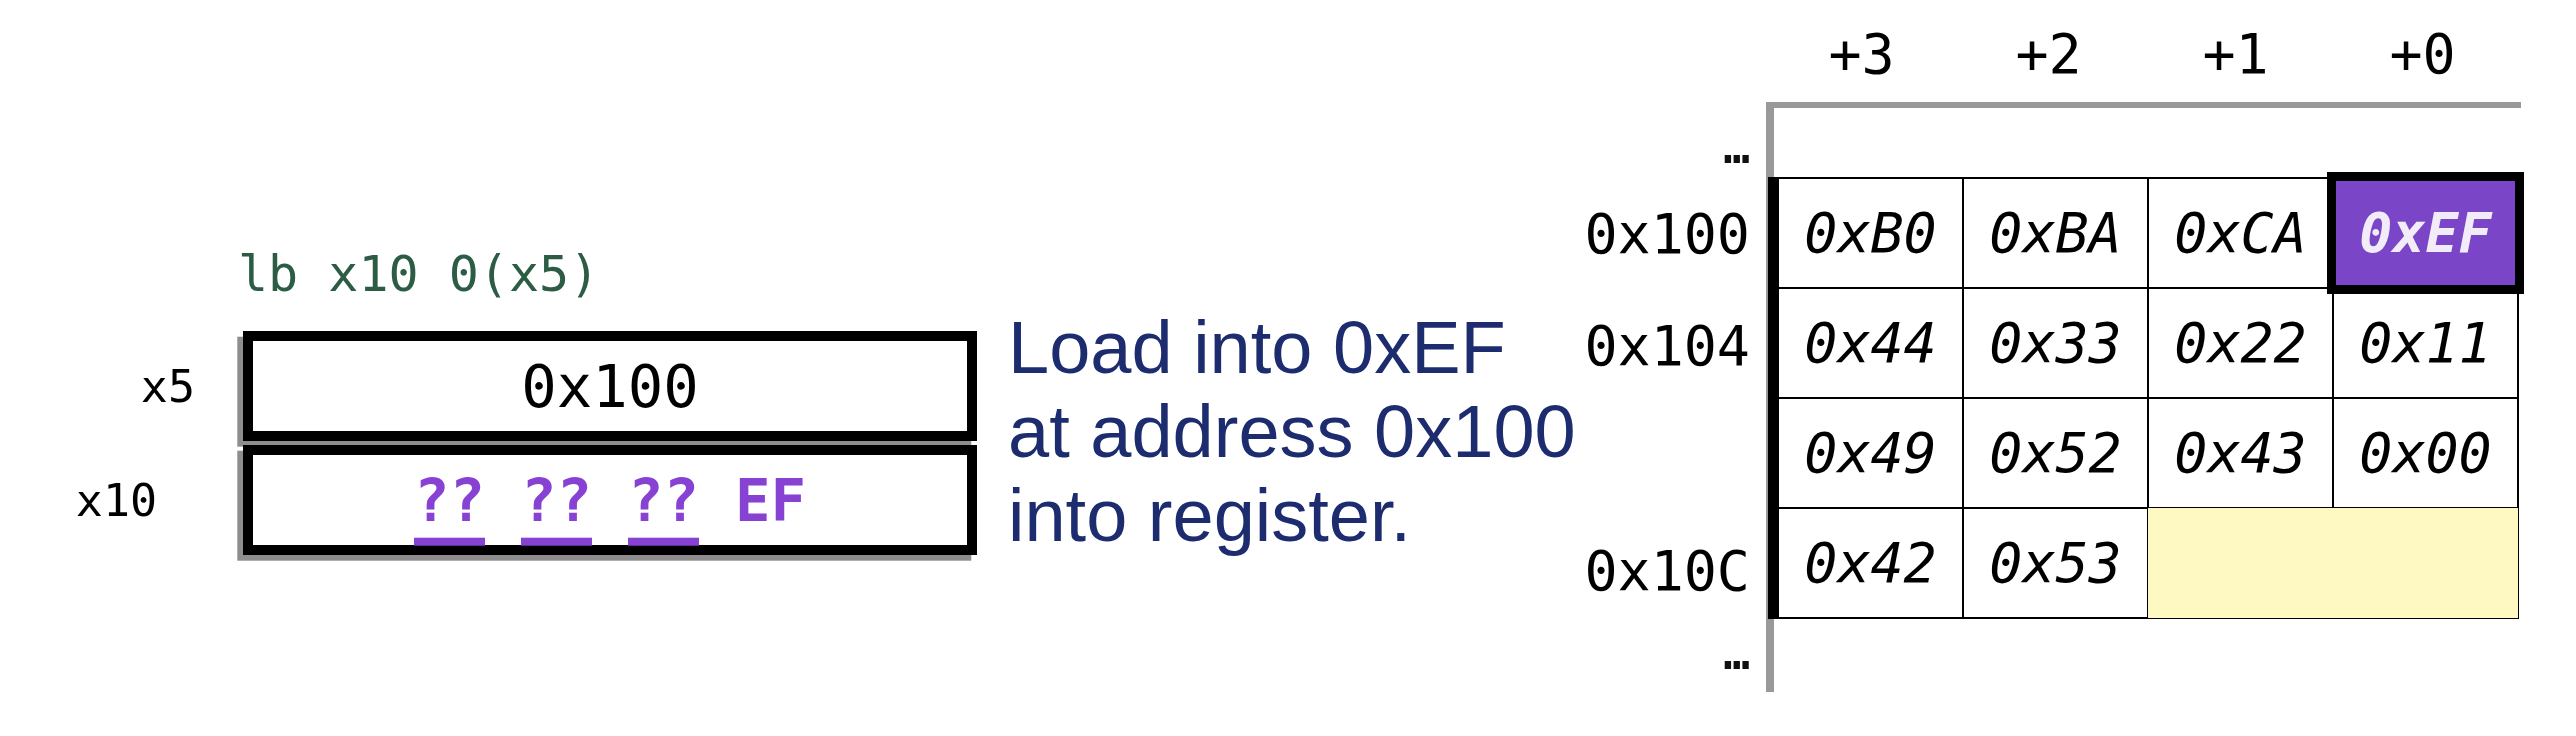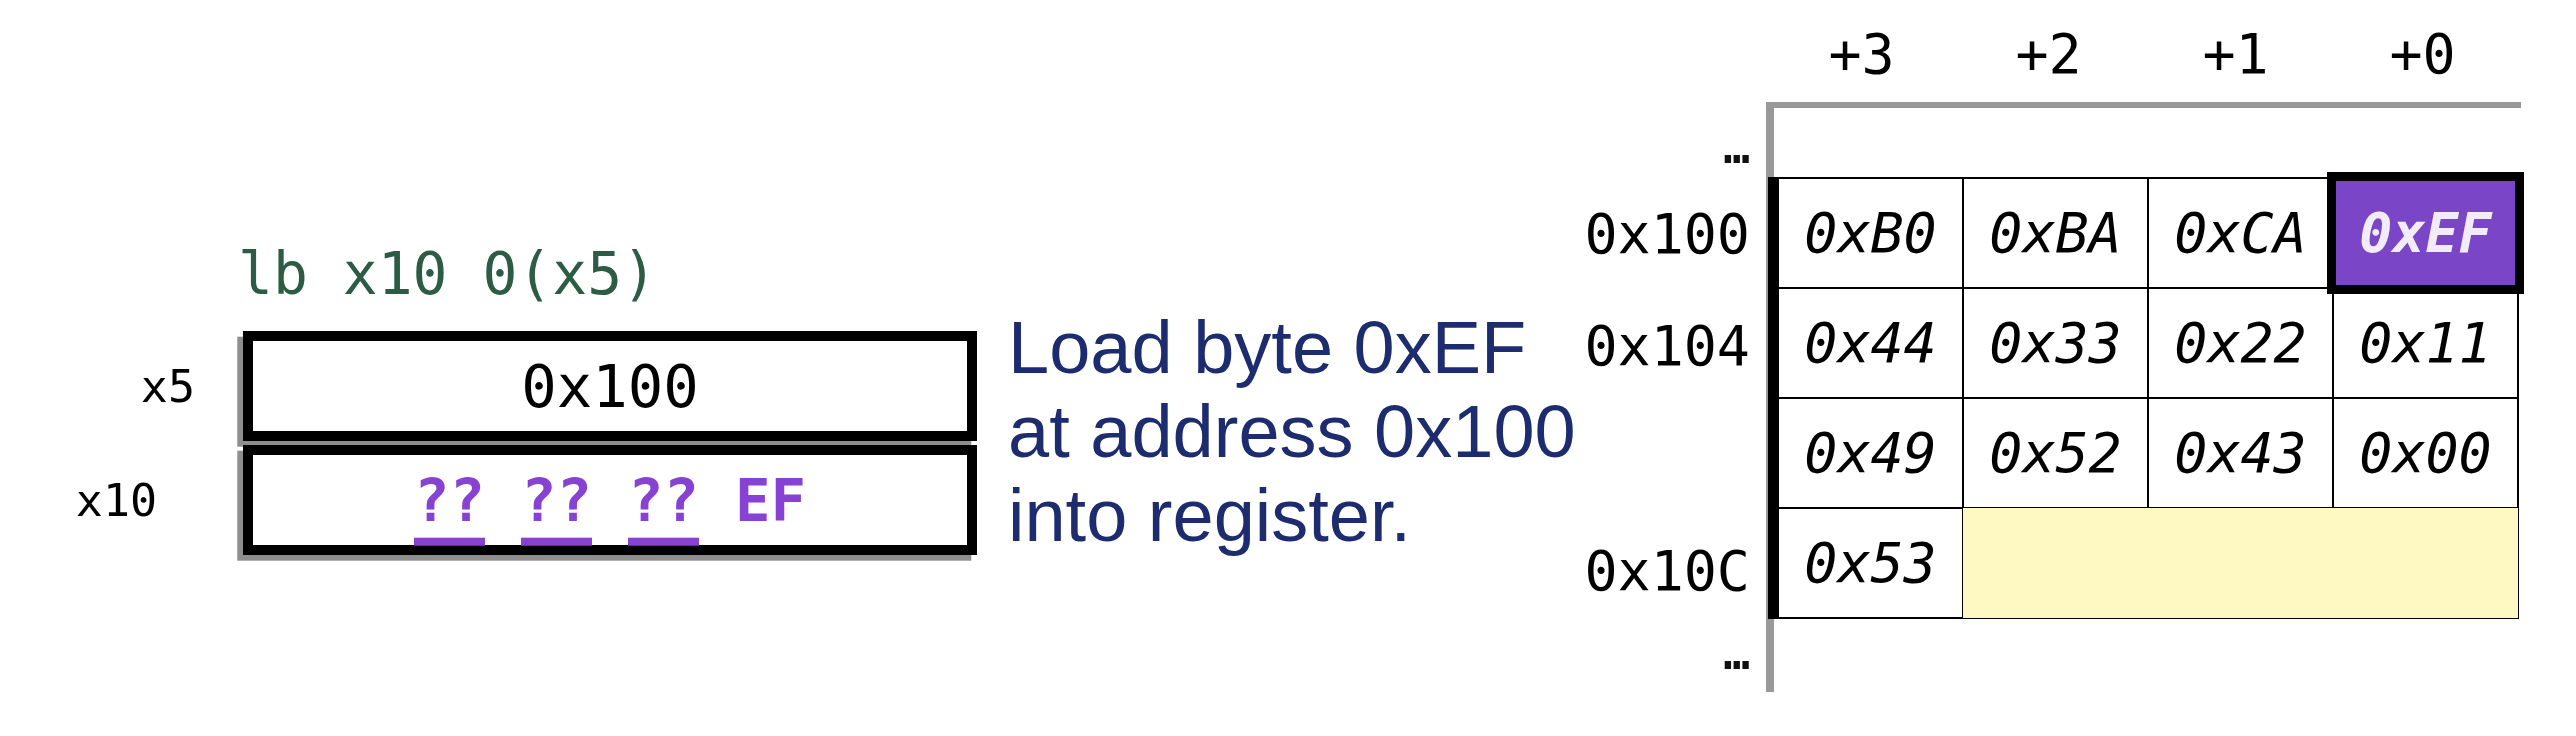--- a/index.html
+++ b/index.html
@@ -13,21 +13,21 @@
     --ink:#000000;
   }
   html,body{margin:0;padding:0;background:#fff;}
   .stage{
     position:relative;width:2576px;height:736px;background:#fff;overflow:hidden;
     font-family:"DejaVu Sans Mono","Liberation Mono",monospace;color:var(--ink);
   }
   
   .instr{
     position:absolute;left:238px;top:240px;
-    font-size:58px;line-height:68px;font-weight:500;
+    font-size:50px;line-height:68px;font-weight:500;
     color:var(--instruction_green);white-space:pre;
   }
   .reg-label{
     position:absolute;left:38px;width:157px;text-align:right;
     font-size:45px;line-height:59px;color:var(--ink);
   }
   .reg-label.r1{top:357px;}
   .reg-label.r2{top:471px;text-align:center;}
   .reg-box{
     position:absolute;left:243px;width:734px;height:110px;box-sizing:border-box;
@@ -110,21 +110,21 @@
   <div class="reg-box b2">
     <span class="bytes">
       <span class="byte unknown">??</span>
       <span class="byte unknown">??</span>
       <span class="byte unknown">??</span>
       <span class="byte">EF</span>
     </span>
   </div>
 
   <div class="expl">
-    <div>Load byte 0xEF</div>
+    <div>Load into 0xEF</div>
     <div>at address 0x100</div>
     <div>into register.</div>
   </div>
 
   <div class="mem-headers">
     <div class="hcell">+3</div>
     <div class="hcell">+2</div>
     <div class="hcell">+1</div>
     <div class="hcell">+0</div>
   </div>
@@ -148,17 +148,18 @@
     <div class="mem-cell">0x44</div>
     <div class="mem-cell">0x33</div>
     <div class="mem-cell">0x22</div>
     <div class="mem-cell">0x11</div>
 
     <div class="mem-cell">0x49</div>
     <div class="mem-cell">0x52</div>
     <div class="mem-cell">0x43</div>
 
     <div class="mem-cell">0x00</div>
+    <div class="mem-cell">0x42</div>
     <div class="mem-cell">0x53</div>
   </div>
 
 </div>
 
 
 </body></html>

